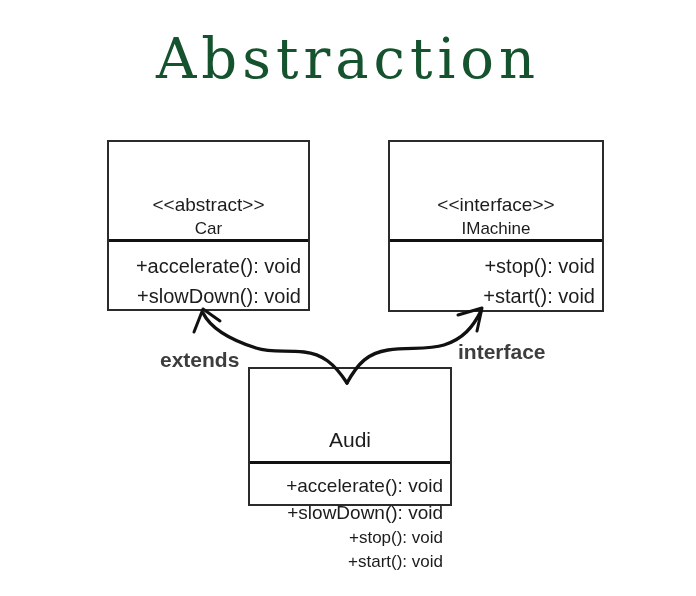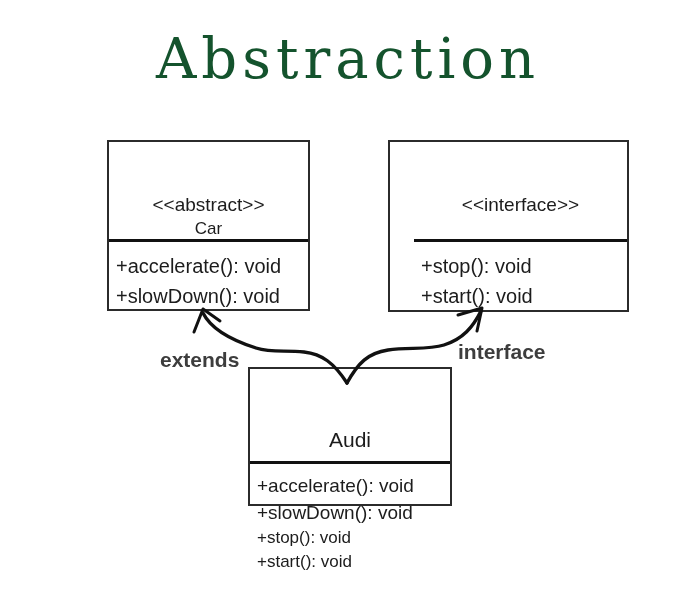--- a/index.html
+++ b/index.html
@@ -27,35 +27,35 @@
     color:#14532d;
     font-family:"DejaVu Serif", serif;
   }
   .uml-box{
     position:absolute;
     background:var(--bg);
     border:2px solid var(--border);
     box-sizing:border-box;
   }
   .box-car{left:107px;top:140px;width:203px;height:171px;}
-  .box-imachine{left:388px;top:140px;width:241px;height:172px;padding-left:24px;}
+  .box-imachine{left:388px;top:140px;width:216px;height:172px;}
   .box-audi{left:248px;top:367px;width:204px;height:139px;}
   .box-header{
     text-align:center;
     border-bottom:3px solid #111;
     box-sizing:border-box;
     padding-top:3px;
     margin-top:48px;
   }
   .box-car .box-header,.box-imachine .box-header{height:52px;}
   .box-audi .box-header{height:47px;}
   .stereotype{font-size:19px;line-height:24px;}
   .class-name{font-size:17px;line-height:24px;}
   .box-audi .class-name{font-size:21px;line-height:40px;}
-  .methods{padding:9px 7px 0 7px;text-align:left;}
+  .methods{padding:9px 7px 0 7px;text-align:right;}
   .box-car .method,.box-imachine .method{font-size:20px;line-height:30px;}
   .box-audi .methods{padding-top:8px;}
   .box-audi .method{font-size:19px;line-height:27px;}
   .box-audi .method:nth-child(n+3){font-size:17px;line-height:24px;}
   .arrow-layer{
     position:absolute;left:0;top:0;width:696px;height:596px;
     pointer-events:none;
   }
   .rel-label{
     position:absolute;
@@ -80,20 +80,21 @@
     </div>
     <div class="methods">
         <div class="method">+accelerate(): void</div>
         <div class="method">+slowDown(): void</div>
       </div>
   </div>
 
   <div class="uml-box box-imachine">
     <div class="box-header">
       <div class="stereotype">&lt;&lt;interface&gt;&gt;</div>
+      <div class="class-name">IMachine</div>
     </div>
     <div class="methods">
         <div class="method">+stop(): void</div>
         <div class="method">+start(): void</div>
       </div>
   </div>
 
   <div class="uml-box box-audi">
     <div class="box-header">
       <div class="class-name">Audi</div>

